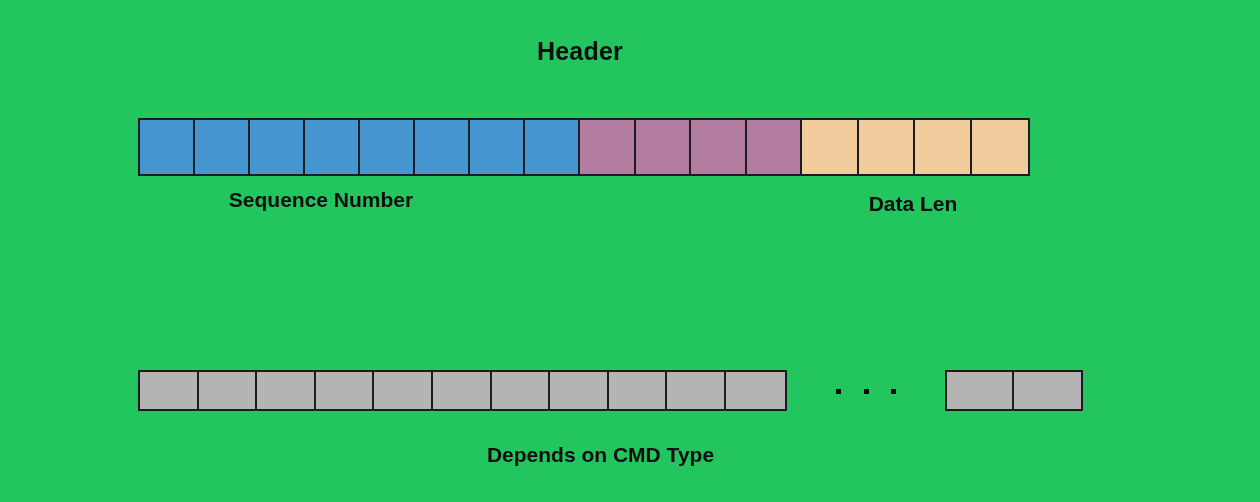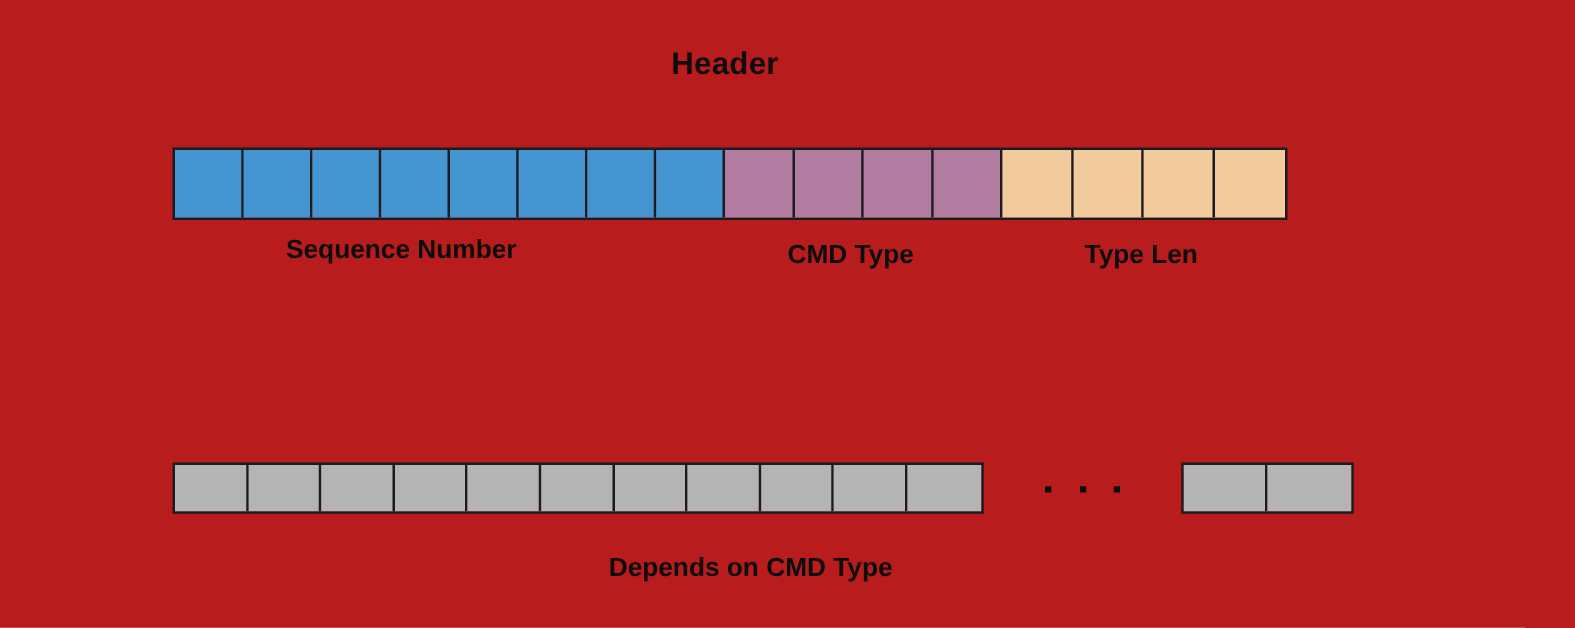--- a/index.html
+++ b/index.html
@@ -10,21 +10,21 @@
     width: 1260px;
     height: 502px;
     background: #ffffff;
     font-family: "Liberation Sans", sans-serif;
     overflow: hidden;
   }
   .canvas {
     position: relative;
     width: 1260px;
     height: 502px;
-    background: #b91c1c;
+    background: #22c55e;
   }
 
   
   .title {
     position: absolute;
     font-weight: bold;
     color: #0d0d0d;
     white-space: nowrap;
     letter-spacing: 0.2px;
   }
@@ -145,22 +145,21 @@
       <div class="cell" style="width: 55.5px; background: rgb(177, 124, 160);"></div>
       <div class="cell" style="width: 55.5px; background: rgb(177, 124, 160);"></div>
       <div class="cell" style="width: 55.5px; background: rgb(177, 124, 160);"></div>
       <div class="cell" style="width: 56.5px; background: rgb(242, 203, 156);"></div>
       <div class="cell" style="width: 56.5px; background: rgb(242, 203, 156);"></div>
       <div class="cell" style="width: 56.5px; background: rgb(242, 203, 156);"></div>
       <div class="cell" style="width: 56.5px; background: rgb(242, 203, 156);"></div>
     </div>
 
   <div class="caption cap-seq">Sequence Number</div>
-  <div class="caption cap-cmd">CMD Type</div>
-  <div class="caption cap-len">Type Len</div>
+  <div class="caption cap-len">Data Len</div>
 
 
   <div class="row row-data-a" id="row-data-a">
       <div class="cell" style="width: 58.6px; background: rgb(180, 180, 180);"></div>
       <div class="cell" style="width: 58.6px; background: rgb(180, 180, 180);"></div>
       <div class="cell" style="width: 58.6px; background: rgb(180, 180, 180);"></div>
       <div class="cell" style="width: 58.6px; background: rgb(180, 180, 180);"></div>
       <div class="cell" style="width: 58.6px; background: rgb(180, 180, 180);"></div>
       <div class="cell" style="width: 58.6px; background: rgb(180, 180, 180);"></div>
       <div class="cell" style="width: 58.6px; background: rgb(180, 180, 180);"></div>

